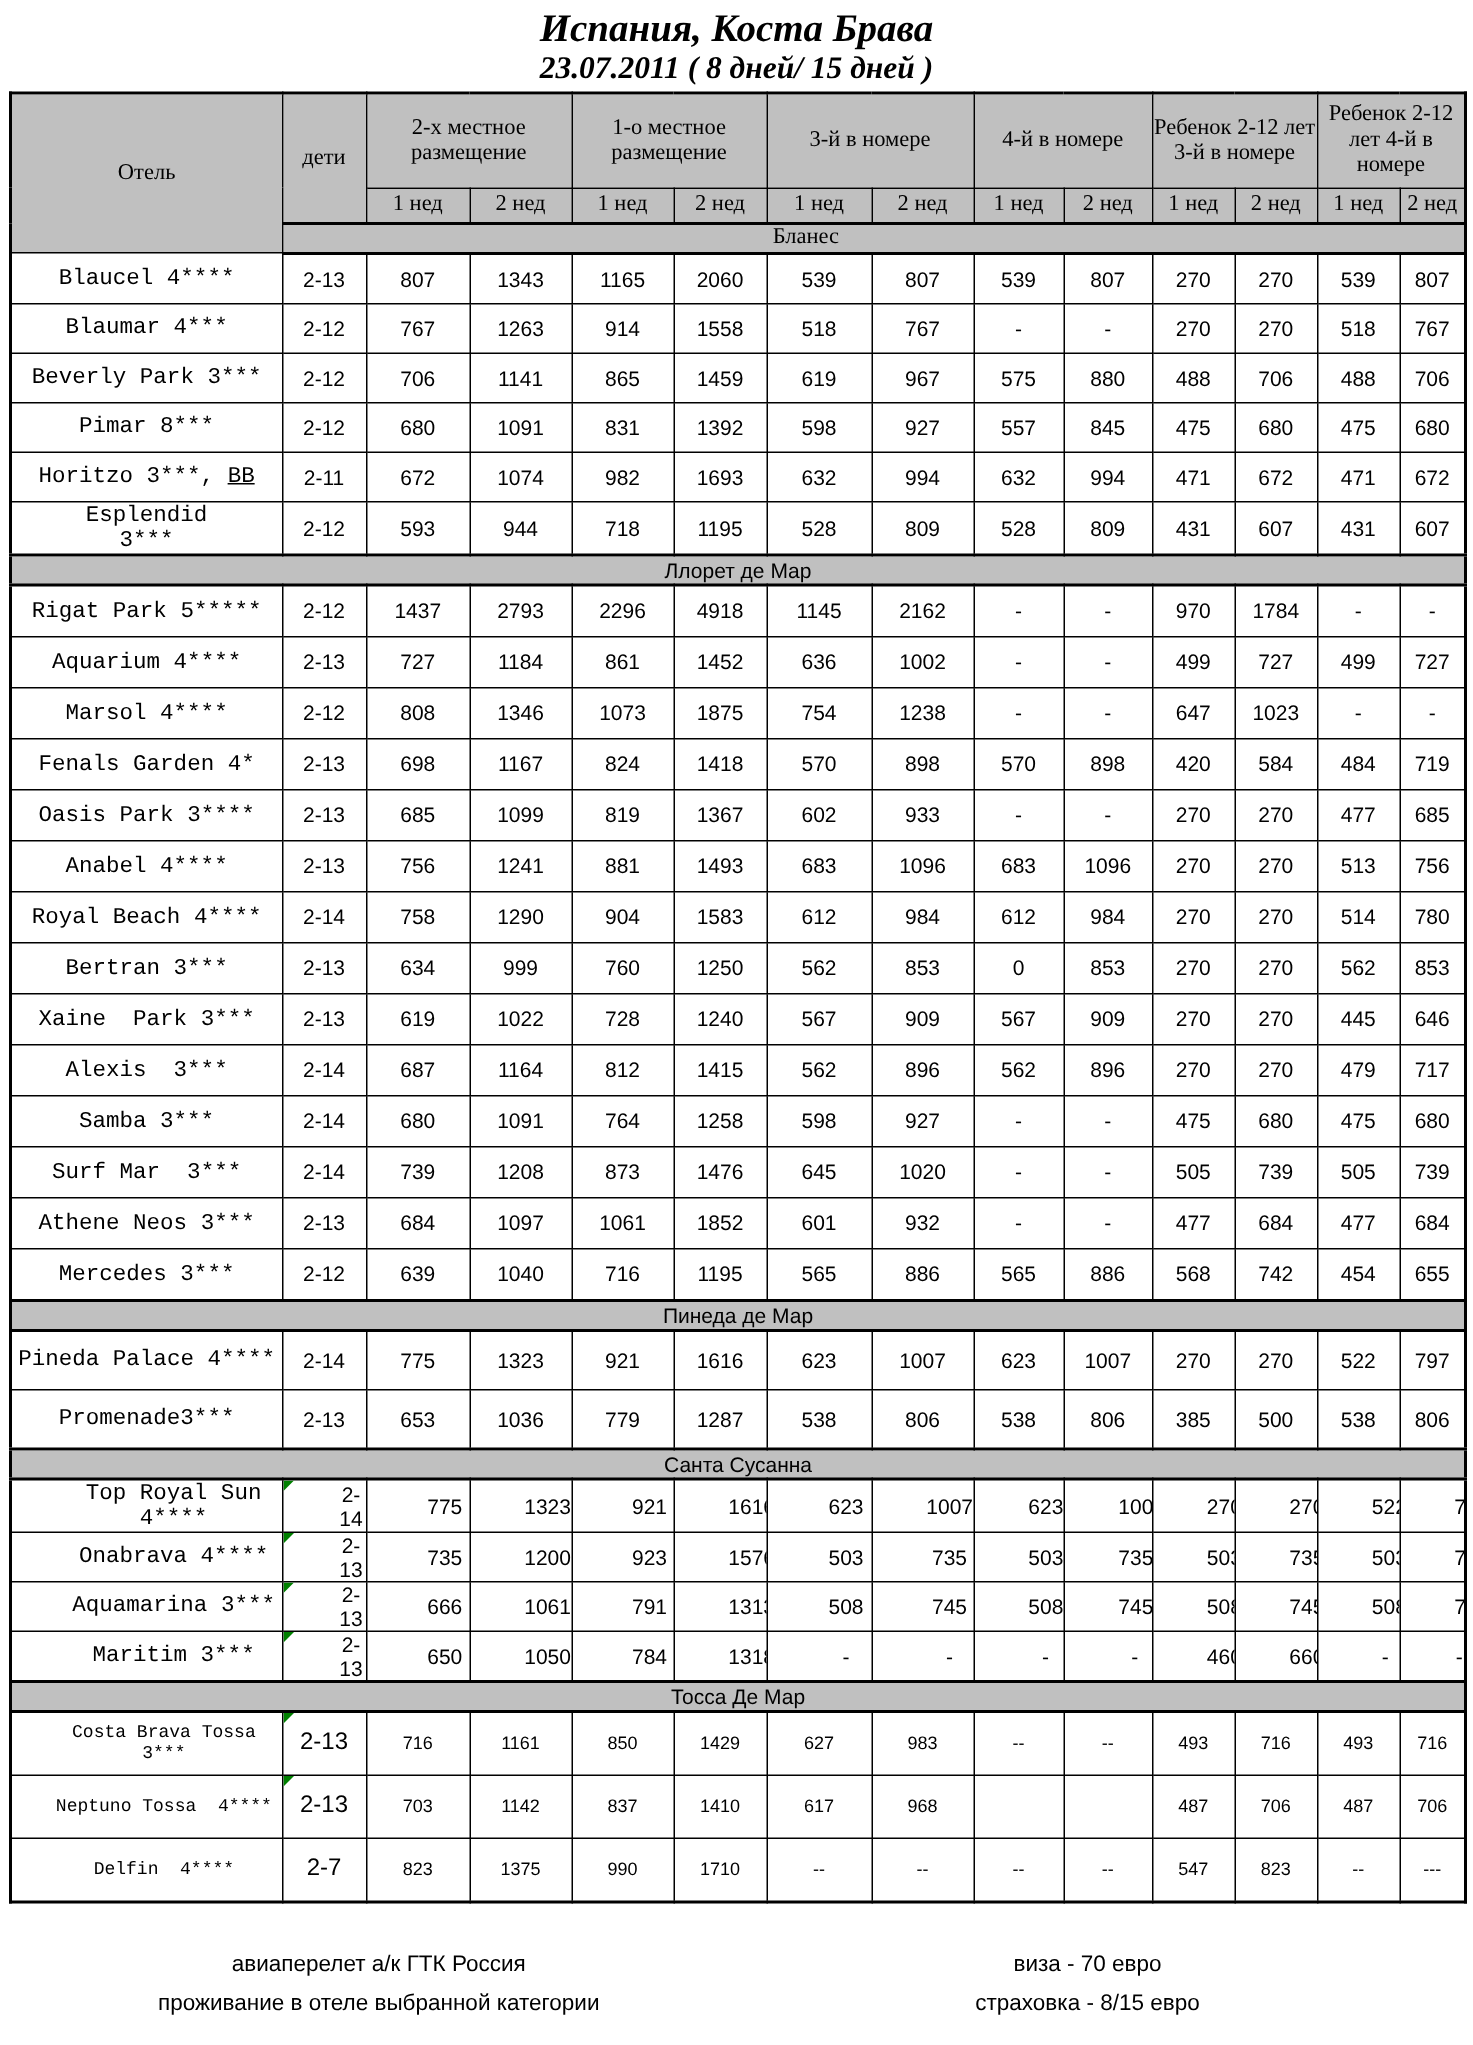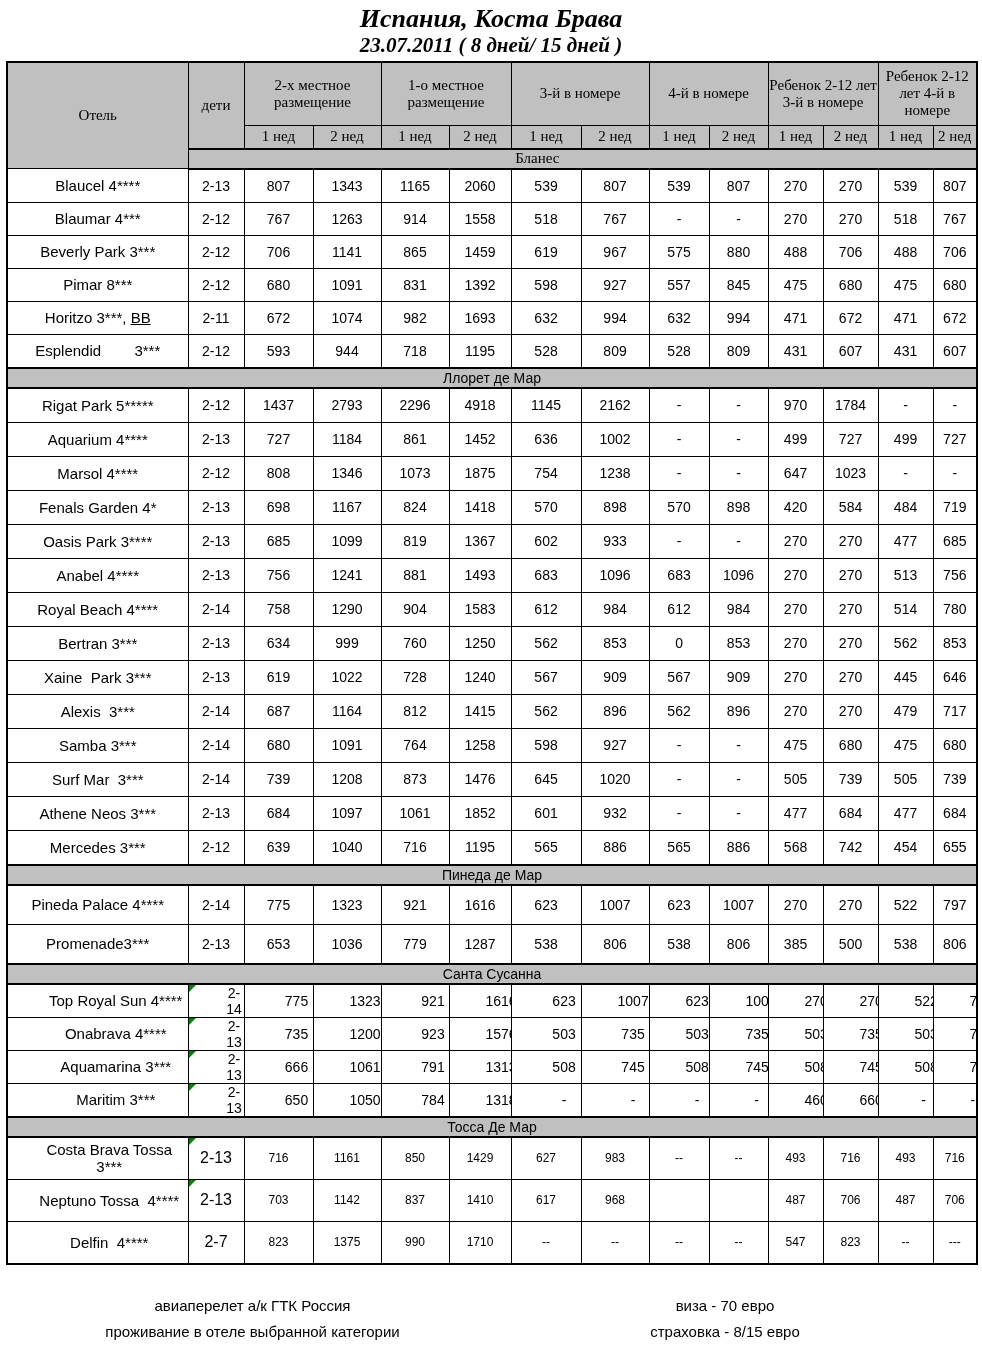--- a/index.html
+++ b/index.html
@@ -6,29 +6,29 @@
   body{width:982px;height:1363px;font-family:"Liberation Sans",sans-serif;color:#000;overflow:hidden;}
   .title1{font-family:"Liberation Serif",serif;font-weight:bold;font-style:italic;font-size:26px;text-align:center;margin-top:5px;line-height:1.1;}
   .title2{font-family:"Liberation Serif",serif;font-weight:bold;font-style:italic;font-size:21px;text-align:center;line-height:1.1;margin-bottom:4px;}
   table{border-collapse:collapse;table-layout:fixed;width:970px;margin-left:6px;border:2px solid #000;}
   th,td{border:1px solid #000;text-align:center;vertical-align:middle;padding:0;overflow:hidden;}
   thead th{background:#c0c0c0;font-family:"Liberation Serif",serif;font-weight:normal;font-size:15px;}
   tr.gh th{height:62px;}
   tr.wh th{height:22px;}
   tr.band td{background:#c0c0c0;font-size:14px;height:18px;border-top:2px solid #000;border-bottom:2px solid #000;}
   tr.band.serif td{font-family:"Liberation Serif",serif;font-size:15px;padding-right:90px;}
-  td.hotel{font-size:15px;white-space:pre-wrap;}
+  td.hotel{font-size:15px;white-space:pre-wrap;font-family:Liberation Mono, monospace;}
   td.deti{font-size:14px;position:relative;}
   td.num{font-size:14px;}
   tr.s0>td{height:32px;}
   tr.s1>td{height:33px;}
   tr.s2>td{height:38px;}
   tr.s3>td{height:32px;padding-left:36px;}
   tr.s4>td{height:41px;}
-  tr.s4 td.hotel{font-size:15px;padding-left:23px;}
+  tr.s4 td.hotel{font-size:12px;padding-left:23px;}
   tr.s4 td.num{font-size:12px;}
   tr.s4 td.deti{font-size:16px;}
   .marker{position:absolute;top:0;left:0;width:0;height:0;border-top:7px solid #008000;border-right:7px solid transparent;}
   .footer{display:flex;margin-top:28px;}
   .f-left{width:505px;text-align:center;font-size:15px;line-height:1.75;}
   .f-right{width:440px;text-align:center;font-size:15px;line-height:1.75;}
   .f-title{font-weight:bold;}
 </style>
 </head>
 <body>

